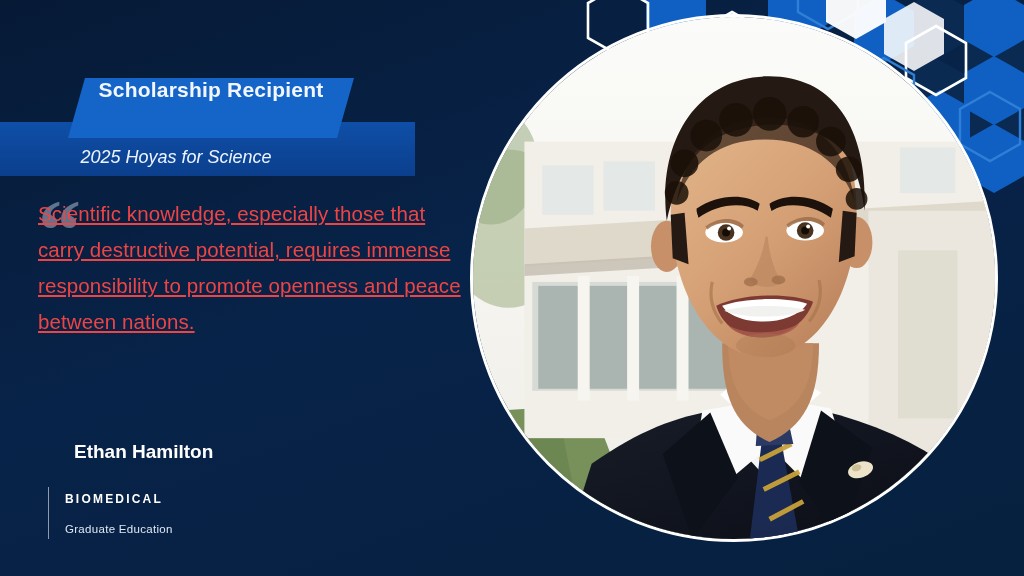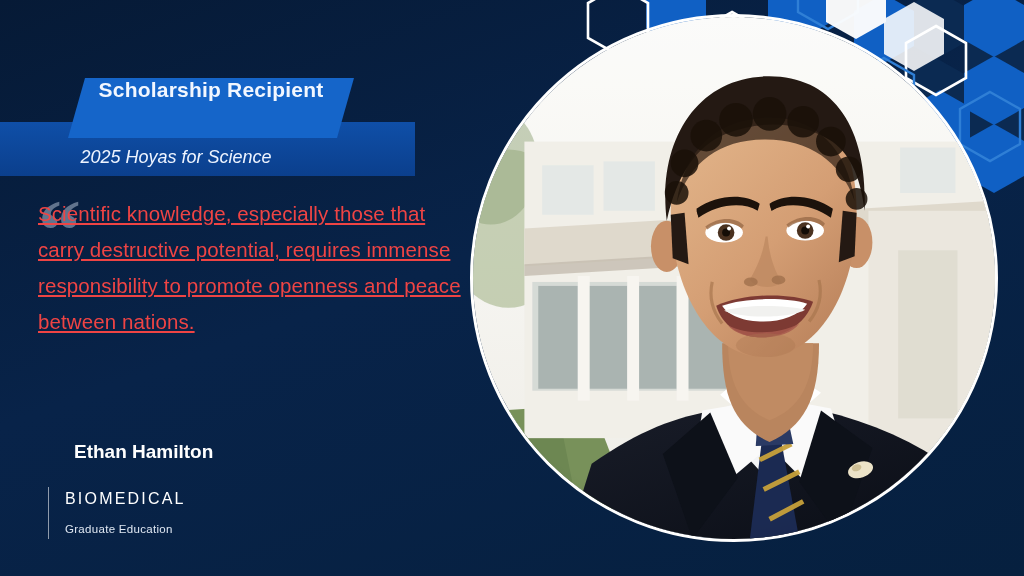--- a/index.html
+++ b/index.html
@@ -110,21 +110,21 @@
     font-family:"Liberation Serif",serif;
     font-size:13.5px;font-weight:bold;
     text-align:center;margin-top:4px;white-space:nowrap;
   }
   .gu-som i{font-weight:normal;font-size:12px;}
   .divider{
     width:1px;height:52px;background:rgba(255,255,255,.55);
     margin:0 16px 0 14px;
   }
   .biomed .bm-top{
-    color:#ffffff;font-size:16px;font-weight:normal;letter-spacing:2.2px;
+    color:#ffffff;font-size:12px;font-weight:bold;letter-spacing:2.2px;
     line-height:18px;
   }
   .biomed .bm-sub{
     color:#dfe7f2;font-size:11.5px;letter-spacing:.3px;line-height:15px;
     margin-top:14px;
   }
 </style>
 </head>
 <body>
 

